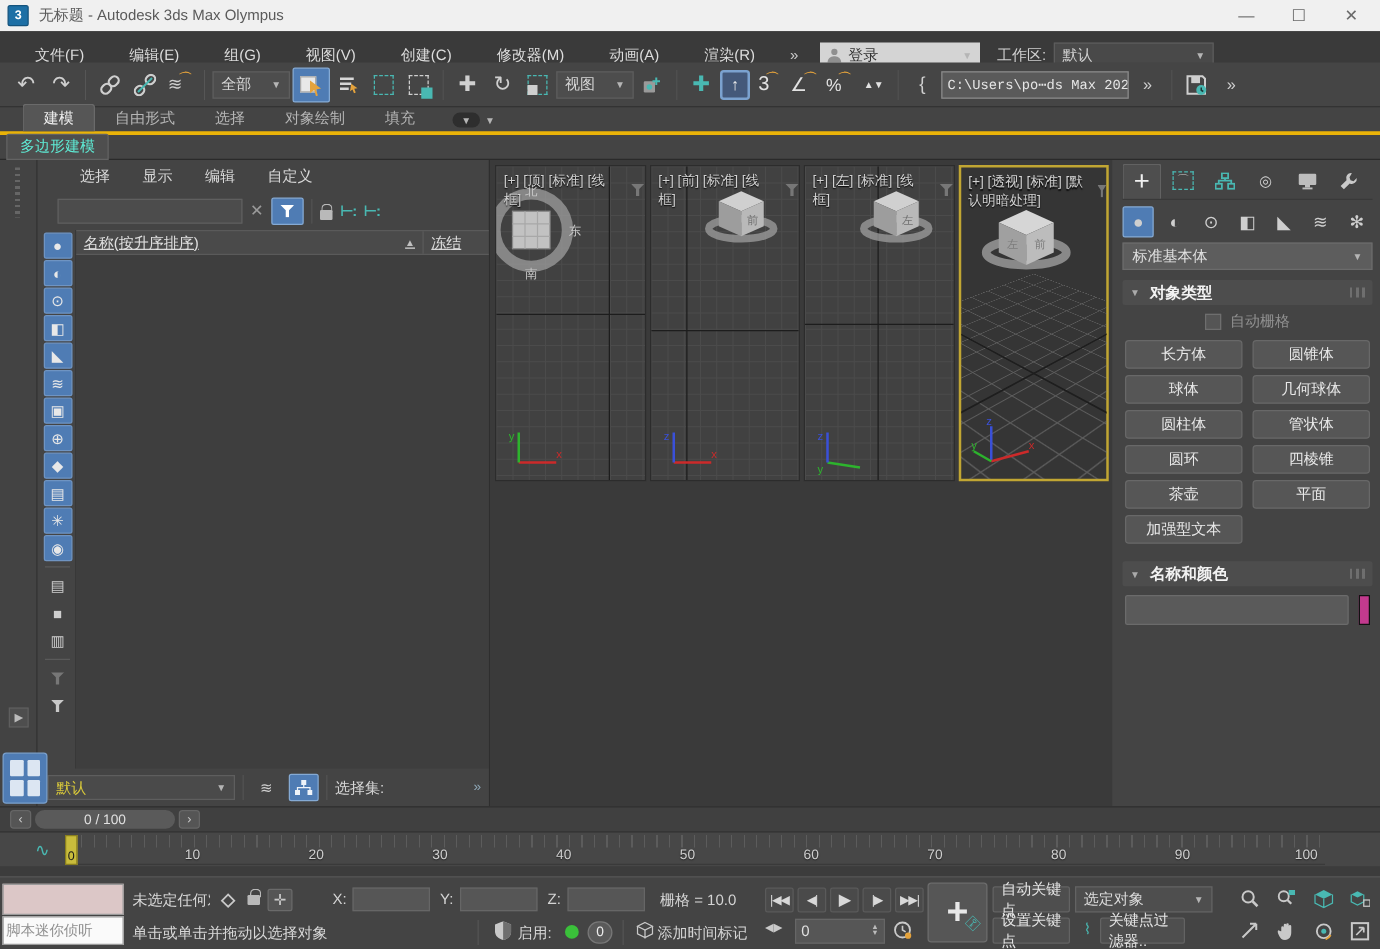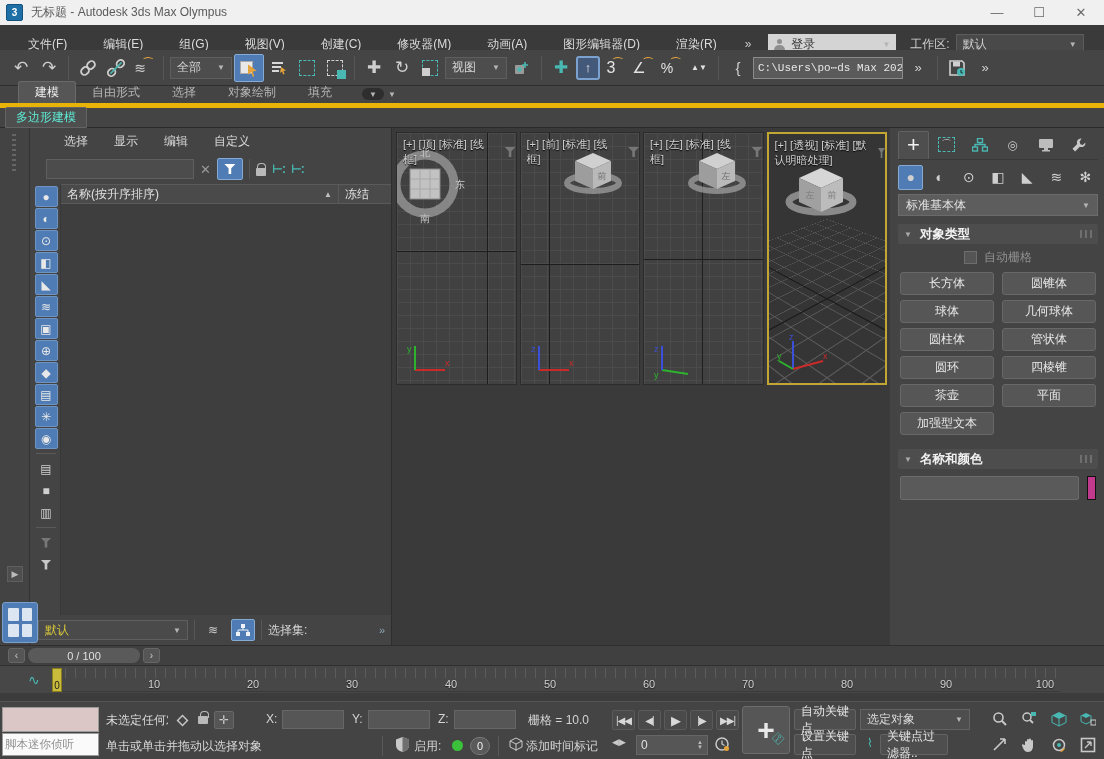--- a/index.html
+++ b/index.html
@@ -43,21 +43,21 @@
   .pathfield { height:22px; width:150px; background:#5a5a5a; border:1px solid #8a8a8a; color:#e6e6e6; font-family:"Liberation Mono","DejaVu Sans Mono",monospace; font-size:11px; display:flex; align-items:center; padding:0 4px; gap:4px; white-space:nowrap; overflow:hidden; }
   .hook { color:#e5a33c; font-weight:bold; font-size:11px; margin-left:-3px; margin-top:-10px; }
   .dashteal { width:16px; height:16px; border:1px dashed #49b8b2; }
   .dashgray { width:16px; height:16px; border:1px dashed #cfcfcf; position:relative; }
   .dashgray i { position:absolute; right:-4px; bottom:-4px; width:9px; height:9px; background:#49b8b2; }
   .cursorarrow { width:11px; height:13px; background:#e5a33c; clip-path:polygon(0 0,85% 52%,48% 58%,62% 95%,48% 100%,35% 62%,0 85%); }
   .whitebox { width:13px; height:13px; background:#e8e8e8; border:1px solid #aaa; }
   .snapbox { width:24px; height:24px; border:2px solid #7ba2cf; background:#44597a; border-radius:3px; display:flex; align-items:center; justify-content:center; color:#e8e8e8; font-size:13px; }
 
   
-  #ribbontabs { top:86px; height:22px; background:#444; display:flex; align-items:flex-end; gap:0; padding:0 0 0 18px; border-bottom:5px solid #eab308; }
+  #ribbontabs { top:86px; height:22px; background:#444; display:flex; align-items:flex-end; gap:0; padding:0 0 0 18px; border-bottom:3px solid #eab308; }
   .rtab { padding:2px 16px; color:#b5b5b5; }
   .rtab.active { background:#565656; border:1px solid #6a6a6a; border-bottom:none; border-radius:3px 3px 0 0; color:#eee; }
   .rtab-dd { margin-left:14px; display:flex; align-items:center; gap:4px; padding-bottom:3px; }
   .pill { width:22px; height:12px; background:#2e2e2e; border-radius:6px; display:flex; align-items:center; justify-content:center; }
   #ribbonsub { top:108px; height:20px; background:#444; border-bottom:1px solid #2a2a2a; display:flex; align-items:center; padding-left:5px; }
   .subtab { background:#4e4e4e; border:1px solid #636363; padding:1px 10px; color:#5eead4; border-radius:2px 2px 0 0; }
 
   
   #main { top:128px; height:517px; display:flex; }
   #leftstrip { width:30px; background:#434343; border-right:1px solid #333; position:relative; }
@@ -77,21 +77,21 @@
   .minilock { width:10px; height:8px; background:#b9b9b9; border-radius:1px; position:relative; margin-top:5px; }
   .minilock::before { content:""; position:absolute; left:1.5px; top:-5px; width:7px; height:6px; border:1.5px solid #b9b9b9; border-bottom:none; border-radius:4px 4px 0 0; }
   .treeico { color:#49b8b2; font-size:12px; font-weight:bold; letter-spacing:-1px; }
   .exp-body { flex:1; display:flex; min-height:0; }
   .iconstrip { width:30px; padding:2px 2px 0 4px; display:flex; flex-direction:column; gap:1px; align-items:center; }
   .stripbtn { width:23px; height:21px; display:flex; align-items:center; justify-content:center; font-size:12px; color:#e8e8e8; border-radius:2px; }
   .stripbtn.on { background:#4f7cb4; border:1px solid #6f94c2; }
   .stripbtn.off { color:#cfcfcf; }
   .stripsep { width:20px; height:1px; background:#5a5a5a; margin:3px 0; }
   .exp-list { flex:1; display:flex; flex-direction:column; border-left:1px solid #383838; }
-  .exp-header { height:20px; display:flex; background:#4a4a4a; border:1px solid #5a5a5a; border-width:1px 0; }
+  .exp-header { height:20px; display:flex; background:#4a4a4a; border:1px solid #5a5a5a; border-width:1px 0;text-decoration:underline; }
   .exp-header .col-name { flex:1; display:flex; align-items:center; padding:0 6px; border-right:1px solid #5a5a5a; color:#e0e0e0; }
   .exp-header .col-frozen { width:52px; display:flex; align-items:center; padding:0 6px; color:#e0e0e0; }
   .sortarr { margin-left:auto; font-size:8px; color:#c0c0c0; }
   .exp-rows { flex:1; background:#3e3e3e; }
   .exp-bottom { height:30px; display:flex; align-items:center; gap:6px; padding:0 6px 0 8px; background:#444; }
   .setdrop { width:150px; height:20px; background:#4a4a4a; border:1px solid #5e5e5e; display:flex; align-items:center; padding:0 6px; color:#d8c83a; }
   .setdrop .dd { margin-left:auto; }
   .vs { width:1px; height:20px; background:#383838; border-right:1px solid #575757; }
   .sqbtn { width:24px; height:22px; display:flex; align-items:center; justify-content:center; border-radius:2px; color:#cfcfcf; }
   .sqbtn.on { background:#4f7cb4; border:1px solid #85aad4; }
@@ -193,21 +193,20 @@
 </div>
 
 <div class="band" id="menubar">
   <span class="menuitem">文件(F)</span>
   <span class="menuitem">编辑(E)</span>
   <span class="menuitem">组(G)</span>
   <span class="menuitem">视图(V)</span>
   <span class="menuitem">创建(C)</span>
   <span class="menuitem">修改器(M)</span>
   <span class="menuitem">动画(A)</span>
-  <span class="menuitem">图形编辑器(D)</span>
   <span class="menuitem">渲染(R)</span>
   <span class="menuoverflow">»</span>
   <div class="loginbox">
     <span class="person"></span>
     <span>登录</span>
     <span class="dd">▼</span>
   </div>
   <span class="wslabel">工作区:</span>
   <div class="wsdrop">
     <span>默认</span>

